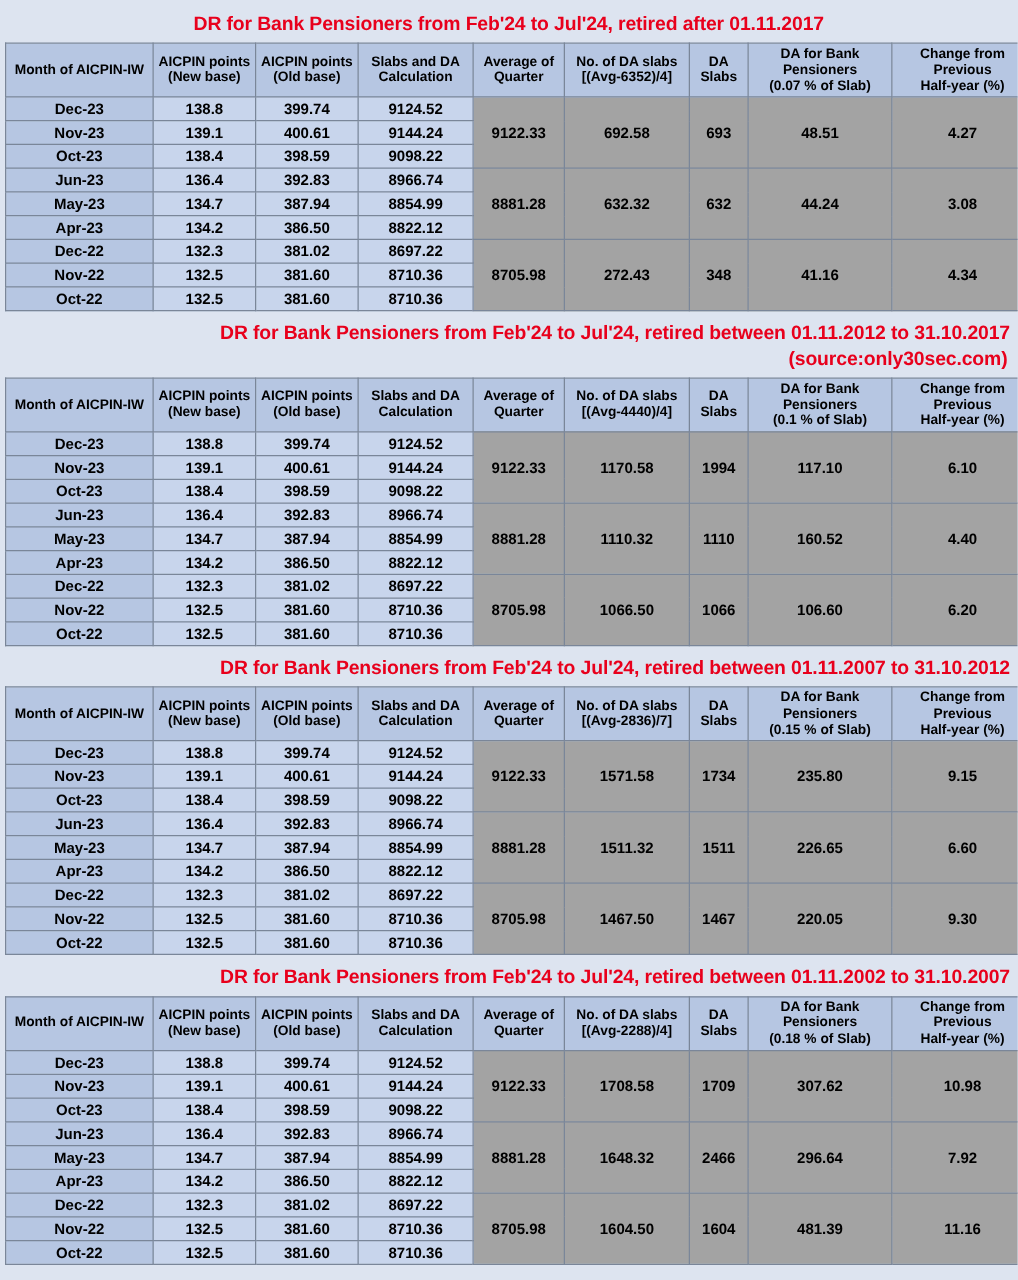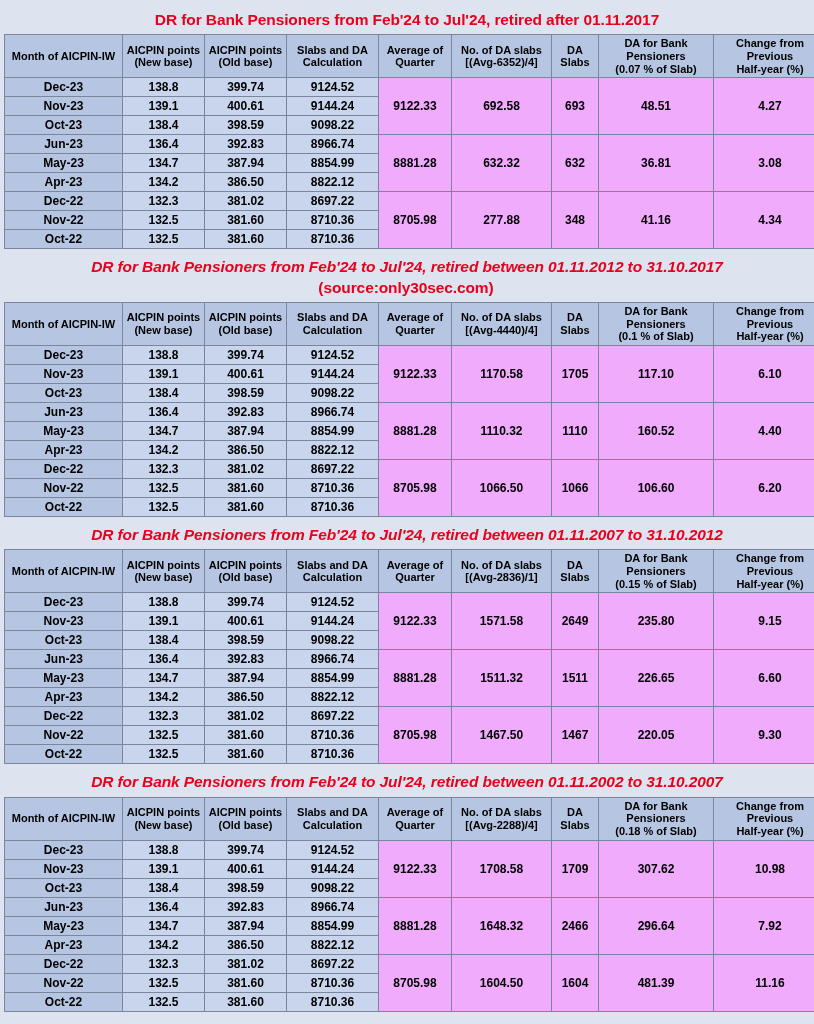--- a/index.html
+++ b/index.html
@@ -21,21 +21,21 @@
   .section { margin-bottom: 4px; }
   .title {
     color: #e8001c;
     font-weight: bold;
     font-size: 15.5px;
     text-align: center;
     line-height: 1.25;
     padding: 4px 2px 5px 2px;
     letter-spacing: -0.1px;
   }
-  .title.left { text-align: center; padding-left: 2px; font-style: italic; }
+  .title.left { text-align: right; padding-left: 2px; }
   table {
     border-collapse: collapse;
     width: 806px;
     margin: 0 auto;
     table-layout: fixed;
   }
   th, td {
     border: 1px solid #7a8699;
     font-size: 12px;
     text-align: center;
@@ -48,21 +48,21 @@
     background: #b6c6e2;
     font-weight: bold;
     font-size: 11px;
     line-height: 1.15;
     height: 34px;
     padding: 2px 1px;
   }
   thead th .l2 { display: block; }
   tbody td { background: #c8d5ec; font-weight: bold; }
   tbody td.month { background: #b6c6e2; }
-  tbody td.merged { background: #f0abfc; }
+  tbody td.merged { background: #a3a3a3; }
   col.c0 { width: 118px; }
   col.c1 { width: 82px; }
   col.c2 { width: 82px; }
   col.c3 { width: 92px; }
   col.c4 { width: 73px; }
   col.c5 { width: 100px; }
   col.c6 { width: 47px; }
   col.c7 { width: 115px; }
   col.c8 { width: 113px; }
 </style>
@@ -122,42 +122,42 @@
             <td>9098.22</td>
           </tr>
           <tr>
             <td class="month">Jun-23</td>
             <td>136.4</td>
             <td>392.83</td>
             <td>8966.74</td>
             <td class="merged" rowspan="3">8881.28</td>
             <td class="merged" rowspan="3">632.32</td>
             <td class="merged" rowspan="3">632</td>
-            <td class="merged" rowspan="3">36.81</td>
+            <td class="merged" rowspan="3">44.24</td>
             <td class="merged" rowspan="3">3.08</td>
           </tr>
           <tr>
             <td class="month">May-23</td>
             <td>134.7</td>
             <td>387.94</td>
             <td>8854.99</td>
           </tr>
           <tr>
             <td class="month">Apr-23</td>
             <td>134.2</td>
             <td>386.50</td>
             <td>8822.12</td>
           </tr>
           <tr>
             <td class="month">Dec-22</td>
             <td>132.3</td>
             <td>381.02</td>
             <td>8697.22</td>
             <td class="merged" rowspan="3">8705.98</td>
-            <td class="merged" rowspan="3">277.88</td>
+            <td class="merged" rowspan="3">272.43</td>
             <td class="merged" rowspan="3">348</td>
             <td class="merged" rowspan="3">41.16</td>
             <td class="merged" rowspan="3">4.34</td>
           </tr>
           <tr>
             <td class="month">Nov-22</td>
             <td>132.5</td>
             <td>381.60</td>
             <td>8710.36</td>
           </tr>
@@ -165,21 +165,21 @@
             <td class="month">Oct-22</td>
             <td>132.5</td>
             <td>381.60</td>
             <td>8710.36</td>
           </tr>
         </tbody>
       </table>
     </div>
     <div class="section">
       <div class="title left">DR for Bank Pensioners from Feb'24 to Jul'24, retired between 01.11.2012 to 31.10.2017</div>
-      <div class="title" style="padding-top: 0px; margin-top: -4px; padding-right: 4px;">(source:only30sec.com)</div>
+      <div class="title" style="text-align: right; padding-top: 0px; margin-top: -4px; padding-right: 4px;">(source:only30sec.com)</div>
       <table>
         <colgroup>
           <col class="c0">
           <col class="c1">
           <col class="c2">
           <col class="c3">
           <col class="c4">
           <col class="c5">
           <col class="c6">
           <col class="c7">
@@ -199,21 +199,21 @@
           </tr>
         </thead>
         <tbody>
           <tr>
             <td class="month">Dec-23</td>
             <td>138.8</td>
             <td>399.74</td>
             <td>9124.52</td>
             <td class="merged" rowspan="3">9122.33</td>
             <td class="merged" rowspan="3">1170.58</td>
-            <td class="merged" rowspan="3">1705</td>
+            <td class="merged" rowspan="3">1994</td>
             <td class="merged" rowspan="3">117.10</td>
             <td class="merged" rowspan="3">6.10</td>
           </tr>
           <tr>
             <td class="month">Nov-23</td>
             <td>139.1</td>
             <td>400.61</td>
             <td>9144.24</td>
           </tr>
           <tr>
@@ -285,35 +285,35 @@
           <col class="c7">
           <col class="c8">
         </colgroup>
         <thead>
           <tr>
             <th><span>Month of AICPIN-IW</span></th>
             <th><span>AICPIN points</span><span class="l2">(New base)</span></th>
             <th><span>AICPIN points</span><span class="l2">(Old base)</span></th>
             <th><span>Slabs and DA</span><span class="l2">Calculation</span></th>
             <th><span>Average of</span><span class="l2">Quarter</span></th>
-            <th><span>No. of DA slabs</span><span class="l2">[(Avg-2836)/1]</span></th>
+            <th><span>No. of DA slabs</span><span class="l2">[(Avg-2836)/7]</span></th>
             <th><span>DA</span><span class="l2">Slabs</span></th>
             <th><span>DA for Bank Pensioners</span><span class="l2">(0.15 % of Slab)</span></th>
             <th><span>Change from Previous</span><span class="l2">Half-year (%)</span></th>
           </tr>
         </thead>
         <tbody>
           <tr>
             <td class="month">Dec-23</td>
             <td>138.8</td>
             <td>399.74</td>
             <td>9124.52</td>
             <td class="merged" rowspan="3">9122.33</td>
             <td class="merged" rowspan="3">1571.58</td>
-            <td class="merged" rowspan="3">2649</td>
+            <td class="merged" rowspan="3">1734</td>
             <td class="merged" rowspan="3">235.80</td>
             <td class="merged" rowspan="3">9.15</td>
           </tr>
           <tr>
             <td class="month">Nov-23</td>
             <td>139.1</td>
             <td>400.61</td>
             <td>9144.24</td>
           </tr>
           <tr>

